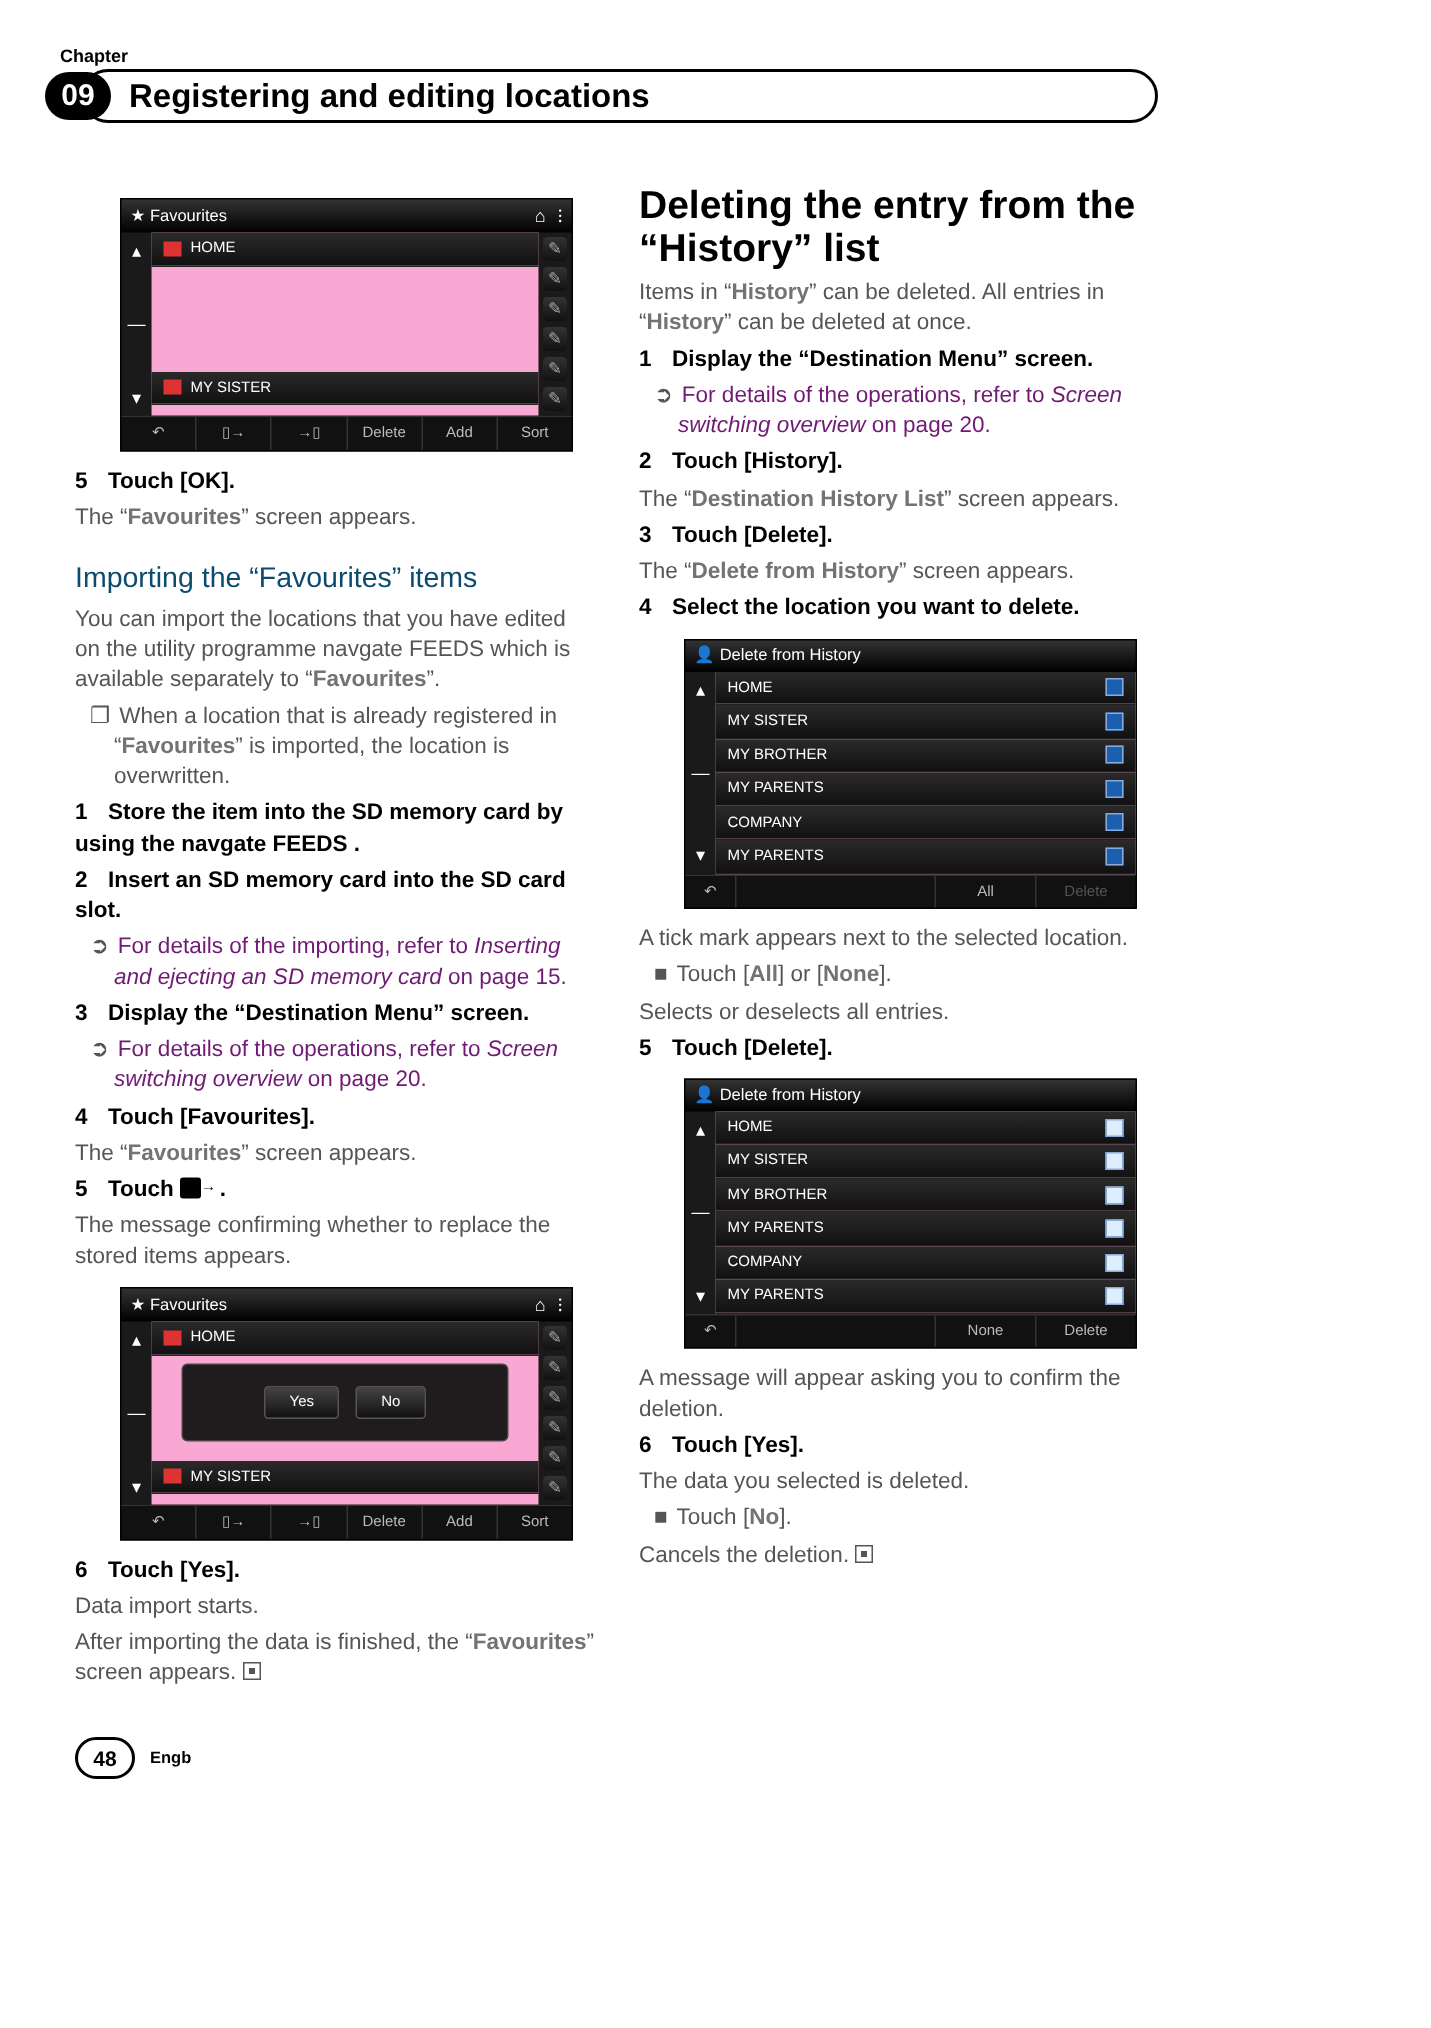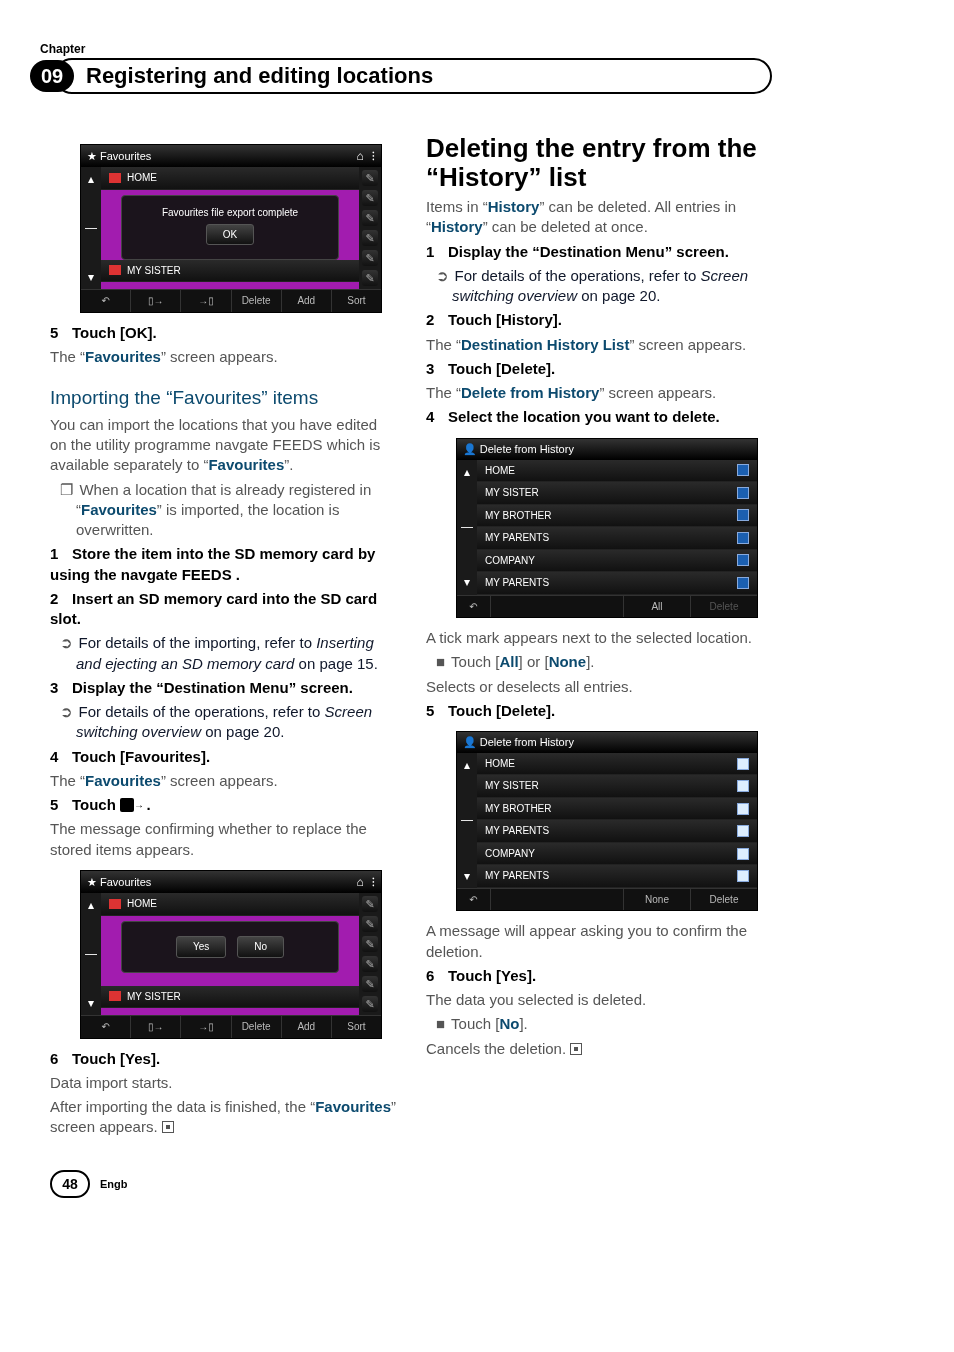--- a/index.html
+++ b/index.html
@@ -5,21 +5,21 @@
   html, body {
     margin: 0;
     padding: 0;
     background: #fff;
     font-family: Arial, Helvetica, sans-serif;
     color: #000;
     width: 954px;
   }
   .page {
     width: 822px;
-    padding: 42px 50px 20px 50px;
+    padding: 30px 50px 20px 50px;
     box-sizing: border-box;
   }
   .chapter-label {
     font-size: 12px;
     font-weight: bold;
     margin-left: -10px;
   }
   .header-row {
     display: flex;
     align-items: center;
@@ -81,21 +81,21 @@
     margin-top: 10px;
   }
   .step .num {
     display: inline-block;
     width: 22px;
   }
   .body-text { color: #555; }
   .bullet-note {
     padding-left: 26px;
     text-indent: -16px;
-    color: #0f172a;
+    color: #701a75;
   }
   .bullet-note::before {
     content: "➲";
     color: #555;
     padding-right: 6px;
     text-indent: 0;
   }
   .square-note {
     padding-left: 26px;
     text-indent: -16px;
@@ -109,21 +109,21 @@
   .blk-bullet {
     padding-left: 26px;
     text-indent: -16px;
     color: #555;
   }
   .blk-bullet .lead {
     color:#555;
     padding-right:6px;
   }
   .italic { font-style: italic; }
-  .bold { font-weight: bold; color:#0c4a6e; }
+  .bold { font-weight: bold; color:#737373; }
 
   
   .screenshot {
     width: 300px;
     background: #000;
     color: #fff;
     font-size: 10px;
     margin: 10px 0 10px 30px;
     border: 1px solid #000;
   }
@@ -140,21 +140,21 @@
   .ss-side {
     width: 20px;
     background: #1a1a1a;
     display:flex;
     flex-direction:column;
     justify-content:space-between;
     align-items:center;
     padding: 4px 0;
     font-size: 12px;
   }
-  .ss-main { flex:1; background:#a21caf; position:relative; }
+  .ss-main { flex:1; background:#f9a8d4; position:relative; }
   .ss-row {
     padding: 4px 8px;
     border-bottom: 1px solid #222;
     background: linear-gradient(#2a2a2a,#111);
     display:flex;
     align-items:center;
     gap:6px;
   }
   .ss-row .chk {
     width:10px;height:10px;background:#1b5fb0;border:1px solid #88aadd;
@@ -292,24 +292,20 @@
           <div class="ss-side">
               <span>▴</span>
               <span>—</span>
               <span>▾</span>
             </div>
           <div class="ss-main">
             <div class="ss-row">
                 <span class="house-icon"></span>
                 <span>HOME</span>
               </div>
-            <div class="ss-dialog">
-              <div>Favourites file export complete</div>
-              <div class="ss-btn">OK</div>
-            </div>
             <div class="ss-row" style="margin-top:70px;">
                 <span class="house-icon"></span>
                 <span>MY SISTER</span>
               </div>
           </div>
           <div class="ss-edge">
             <div class="tool">✎</div>
             <div class="tool">✎</div>
             <div class="tool">✎</div>
             <div class="tool">✎</div>

